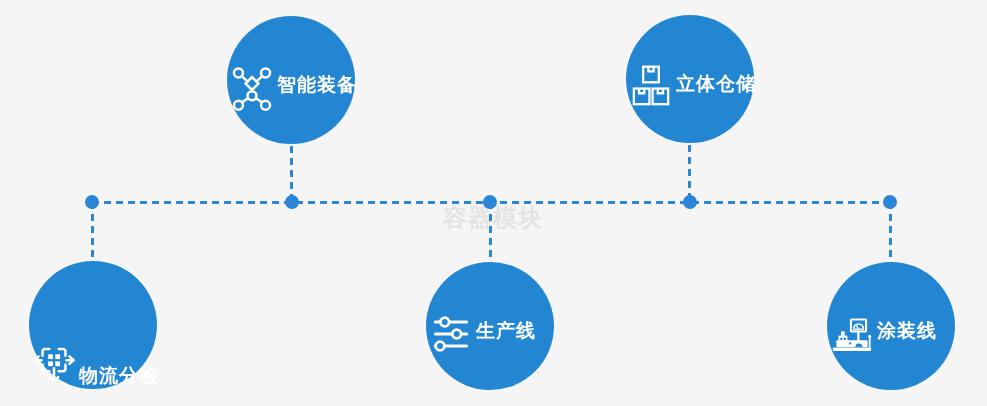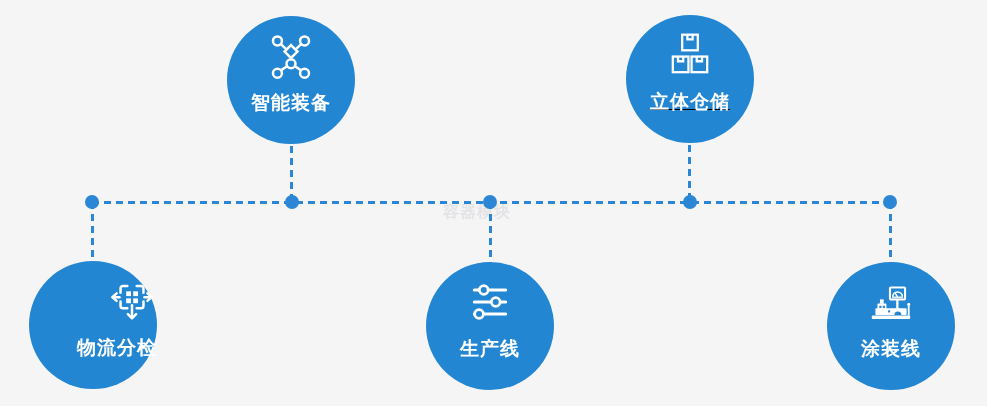--- a/index.html
+++ b/index.html
@@ -7,21 +7,21 @@
   }
   html,body{margin:0;padding:0;}
   body{background:#fff;font-family:"Liberation Sans", sans-serif;}
   .stage{
     position:relative; width:987px; height:406px;
     background:var(--bg); overflow:hidden;
   }
   
   .watermark{
     position:absolute; left:443px; top:202px; z-index:1;
-    font-size:16px; letter-spacing:1px; color:var(--wm); font-weight:bold;
+    font-size:24px; letter-spacing:1px; color:var(--wm); font-weight:bold;
     user-select:none;
   }
   
   .h-line{
     position:absolute; z-index:2; height:3px;
     background:repeating-linear-gradient(90deg, var(--line) 0 7px, transparent 7px 12px);
   }
   .v-line{
     position:absolute; z-index:2; width:3px;
     background:repeating-linear-gradient(180deg, var(--line) 0 7px, transparent 7px 12px);
@@ -34,24 +34,24 @@
   .vl-coating{left:889px; top:202px; height:61px;}
   .dot{
     position:absolute; z-index:3; width:14px; height:14px; border-radius:50%;
     background:var(--line); top:195px;
   }
   .dot-1{left:85px;} .dot-2{left:285px;} .dot-3{left:483px;} .dot-4{left:683px;} .dot-5{left:883px;}
   
   .node{
     position:absolute; z-index:4; width:128px; height:128px; border-radius:50%;
     background:var(--accent);
-    display:flex; flex-direction:column; align-items:center;
+    display:flex; flex-direction:row; align-items:center;
   }
   .n-smart{left:227px; top:16px;}
-  .n-warehouse{left:626px; top:15px;text-decoration:underline;}
+  .n-warehouse{left:626px; top:15px;}
   .n-logistics{left:29px; top:261px;align-items:flex-end;}
   .n-production{left:426px; top:262px;}
   .n-coating{left:827px; top:262px;}
   .node .icon{
     width:50px; height:50px; margin-top:15px; flex:0 0 auto;
   }
   .node .icon svg{width:100%; height:100%; display:block;}
   .node .label{
     margin-top:9px; color:#ffffff; font-size:19px; font-weight:bold;
     letter-spacing:1px; white-space:nowrap;

